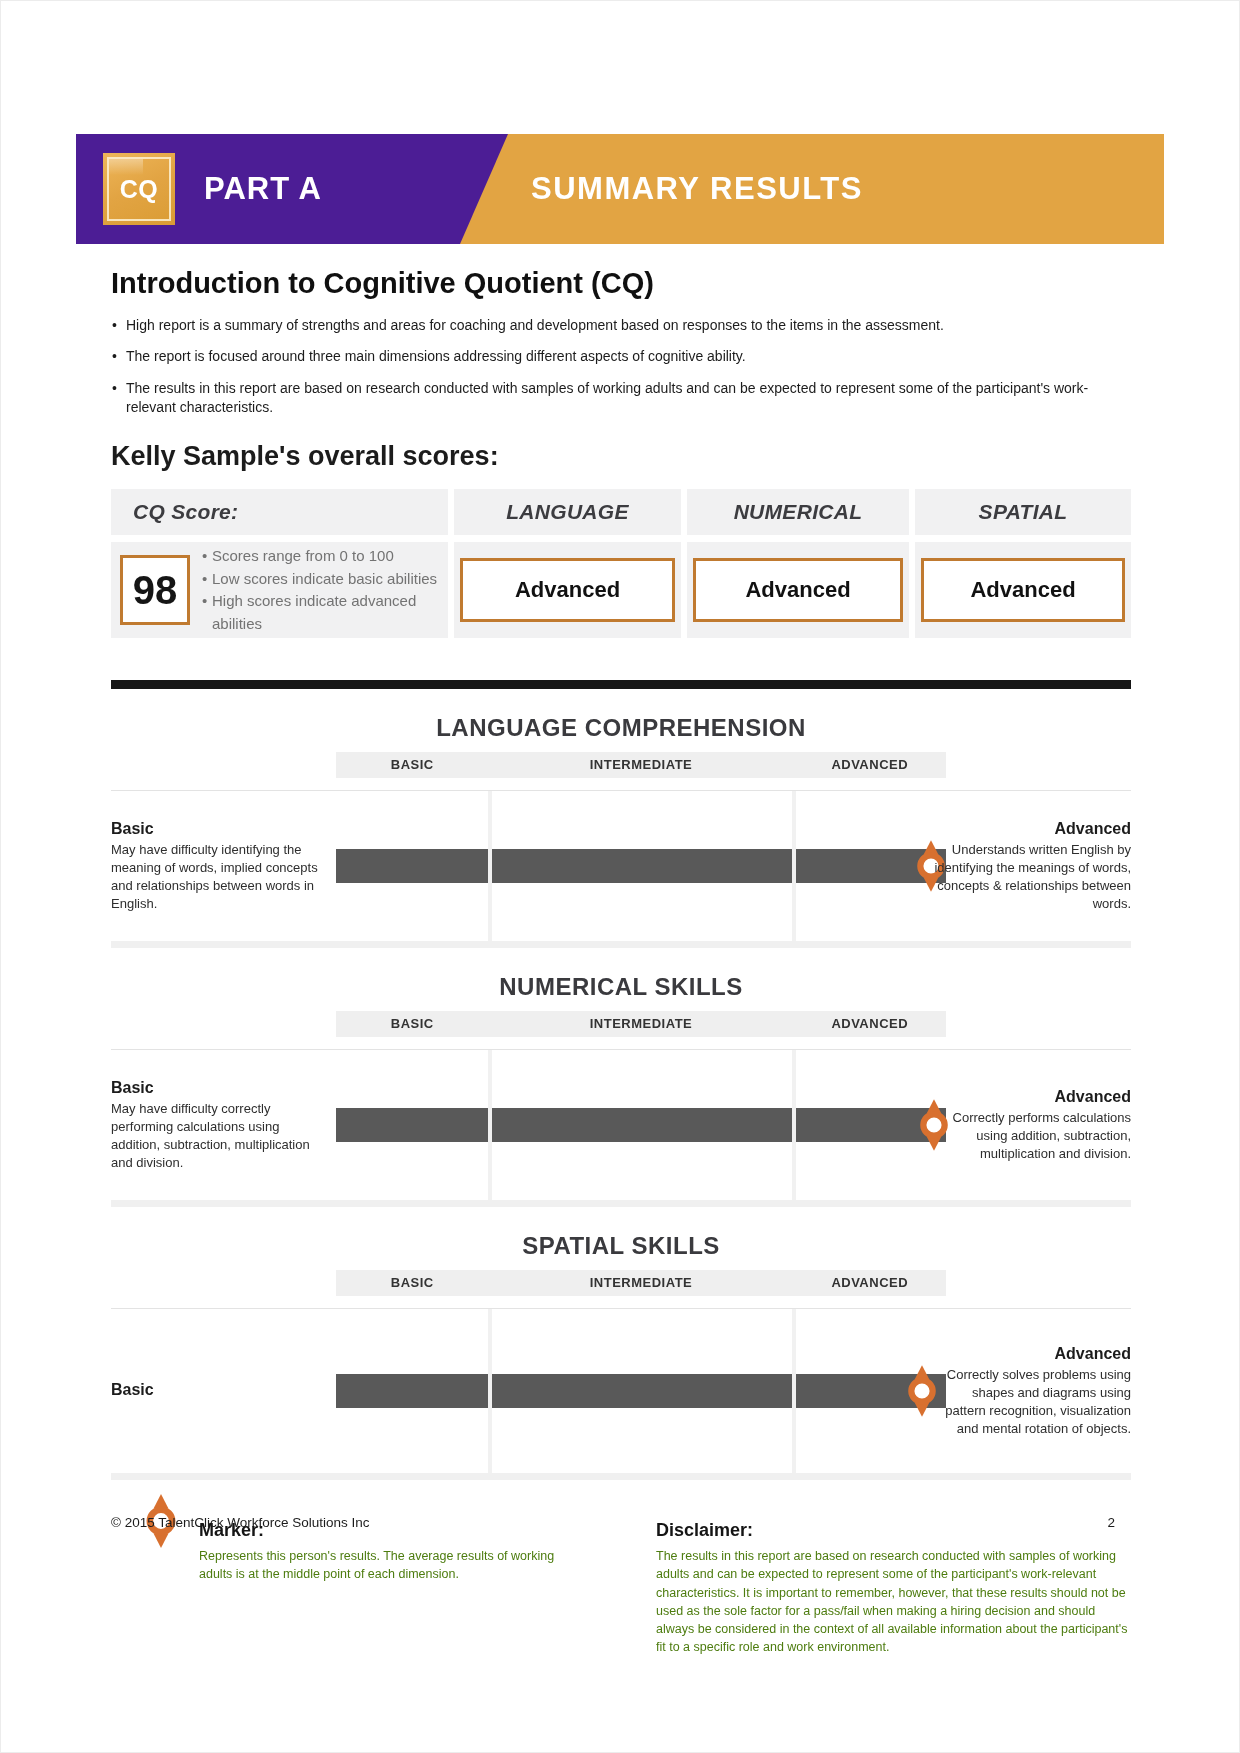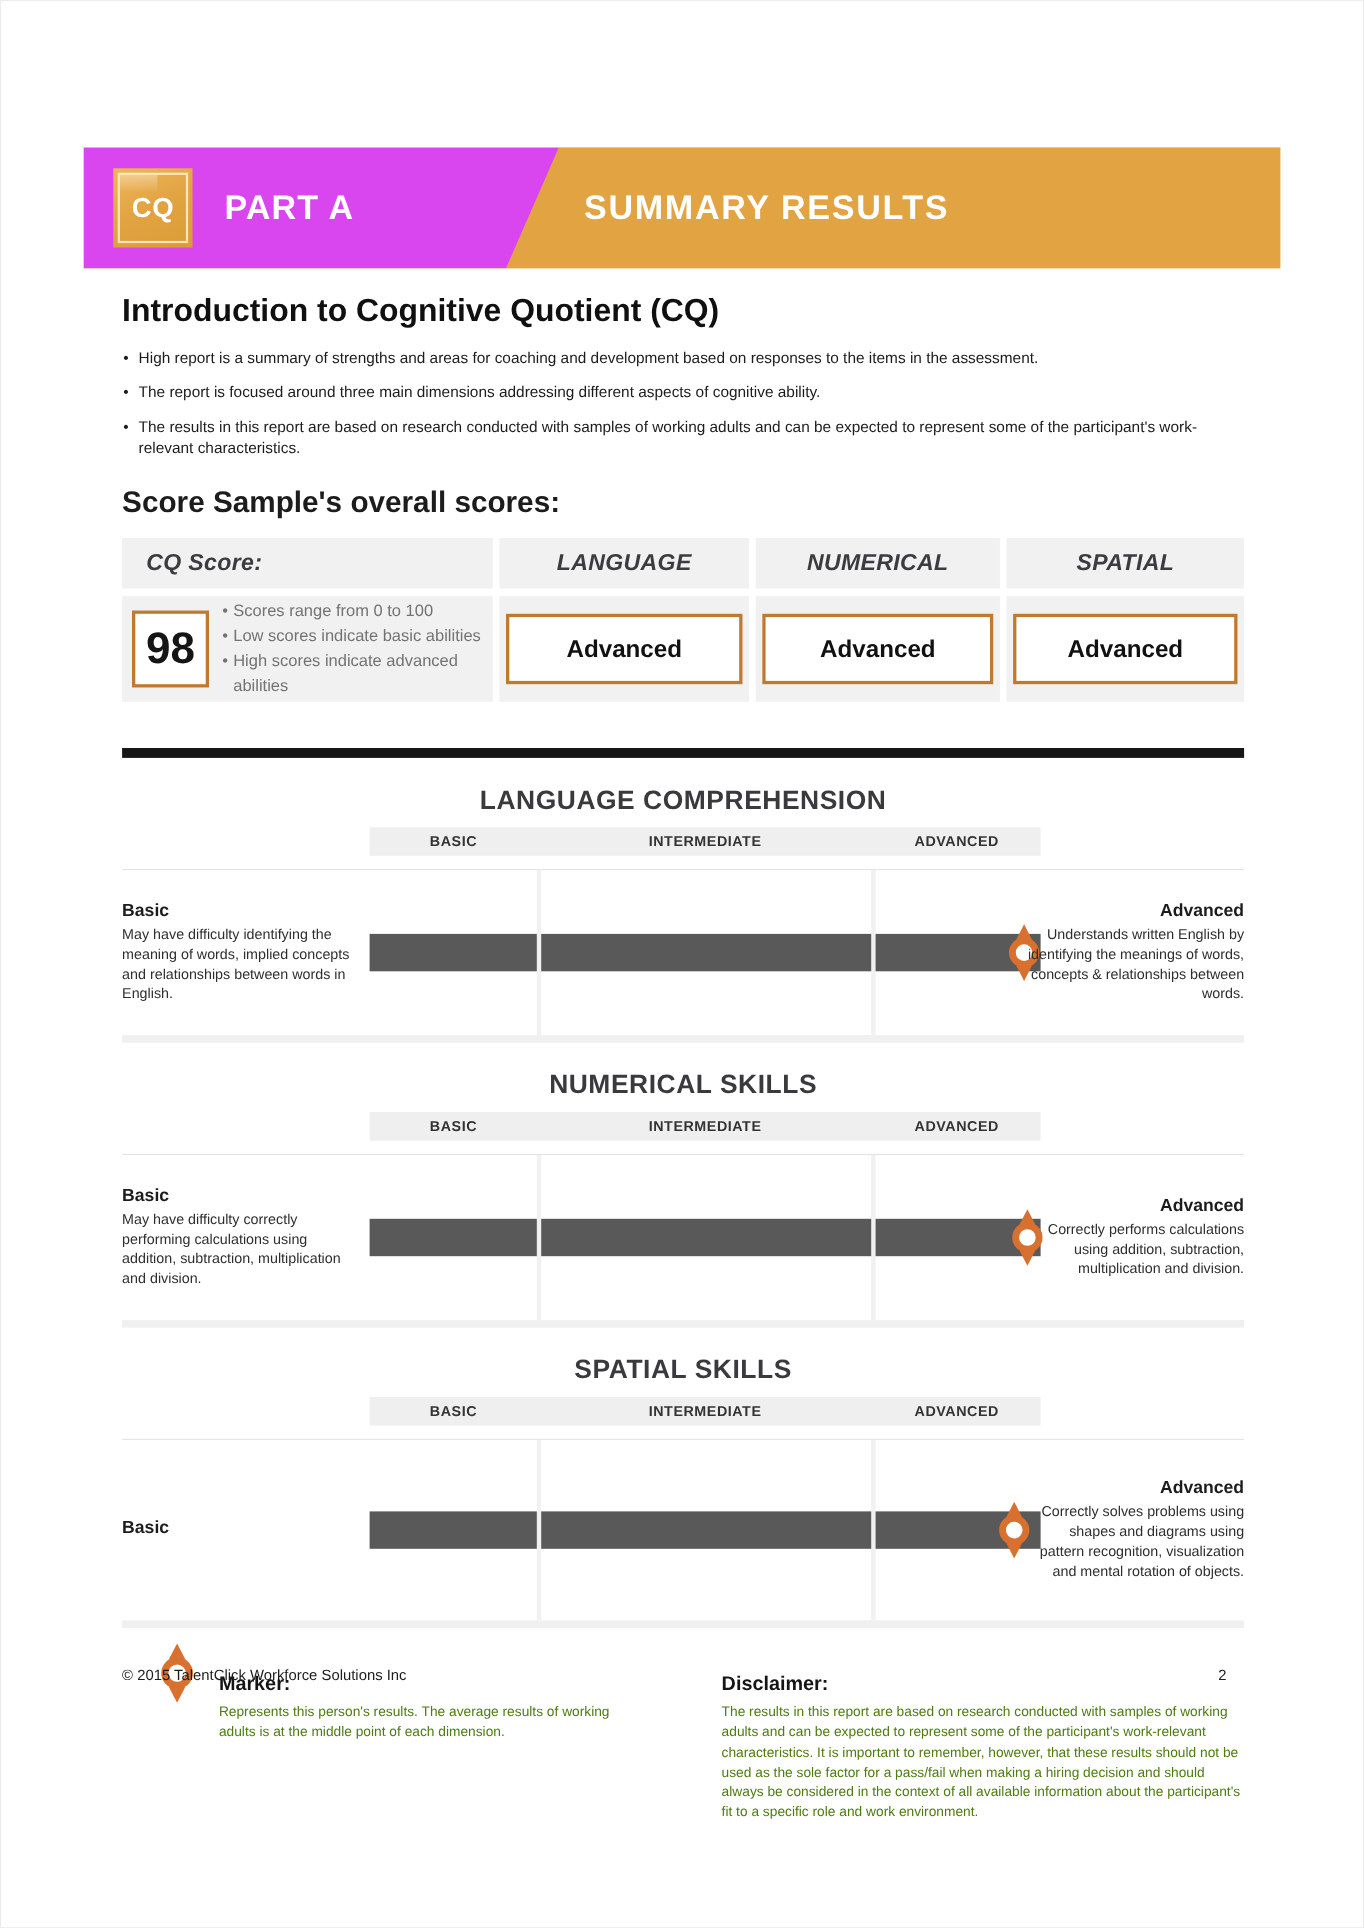--- a/index.html
+++ b/index.html
@@ -3,21 +3,21 @@
 <meta charset="utf-8">
 <style>
   html,body { margin:0; padding:0; background:#fff; }
   .page {
     position:relative; width:1240px; height:1753px; background:#fff;
     font-family:"Liberation Sans", sans-serif; color:#222; overflow:hidden;
     box-sizing:border-box; border:1px solid #ececec;
   }
   
   .banner { position:absolute; left:75px; top:133px; width:1088px; height:110px; background:#e2a443; }
-  .banner-dark { position:absolute; left:0; top:0; width:432px; height:110px; background:#d946ef;
+  .banner-dark { position:absolute; left:0; top:0; width:432px; height:110px; background:#4c1d95;
     clip-path:polygon(0 0, 100% 0, calc(100% - 48px) 100%, 0 100%); }
   .logo { position:absolute; left:27px; top:19px; width:72px; height:72px;
     background:linear-gradient(155deg,#eeb659 0%,#e2a443 48%,#da9c34 100%);
     display:flex; align-items:center; justify-content:center; }
   .logo::after { content:""; position:absolute; inset:4px; border:2px solid rgba(255,246,220,0.8); pointer-events:none; }
   .logo::before { content:""; position:absolute; left:6px; top:6px; width:34px; height:16px;
     background:linear-gradient(rgba(255,255,255,0.35),rgba(255,255,255,0)); }
   .logo-text { color:#fff; font-weight:bold; font-size:25px; letter-spacing:0.5px; }
   .part-label { position:absolute; left:128px; top:0; height:110px; display:flex; align-items:center;
     color:#fff; font-size:31px; font-weight:bold; letter-spacing:1px; }
@@ -91,21 +91,21 @@
     </div>
   </div>
 
   <div class="content">
 
     <div class="intro-title">Introduction to Cognitive Quotient (CQ)</div>
     <div class="bullet">High report is a summary of strengths and areas for coaching and development based on responses to the items in the assessment.</div>
     <div class="bullet">The report is focused around three main dimensions addressing different aspects of cognitive ability.</div>
     <div class="bullet">The results in this report are based on research conducted with samples of working adults and can be expected to represent some of the participant's work-relevant characteristics.</div>
 
-    <div class="scores-heading">Score Sample's overall scores:</div>
+    <div class="scores-heading">Kelly Sample's overall scores:</div>
     <div class="scores-panel">
       <div class="score-col">
         <div class="cell head left-align">CQ Score:</div>
         <div class="cell body">
           <div class="score-box">98</div>
           <div class="score-notes">
             <div class="score-note">Scores range from 0 to 100</div>
             <div class="score-note">Low scores indicate basic abilities</div>
             <div class="score-note">High scores indicate advanced abilities</div>
           </div>

